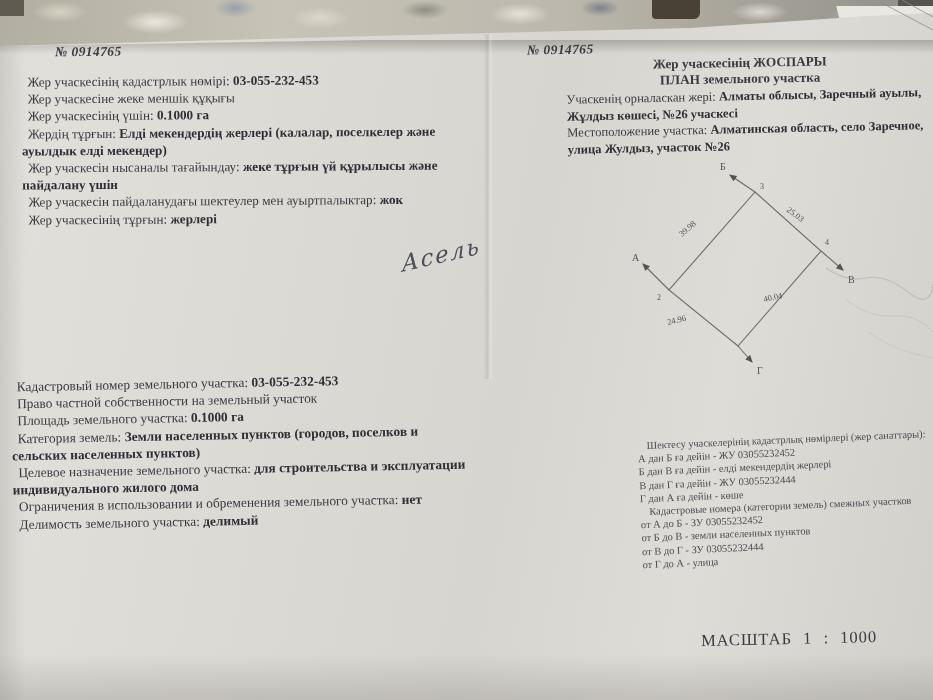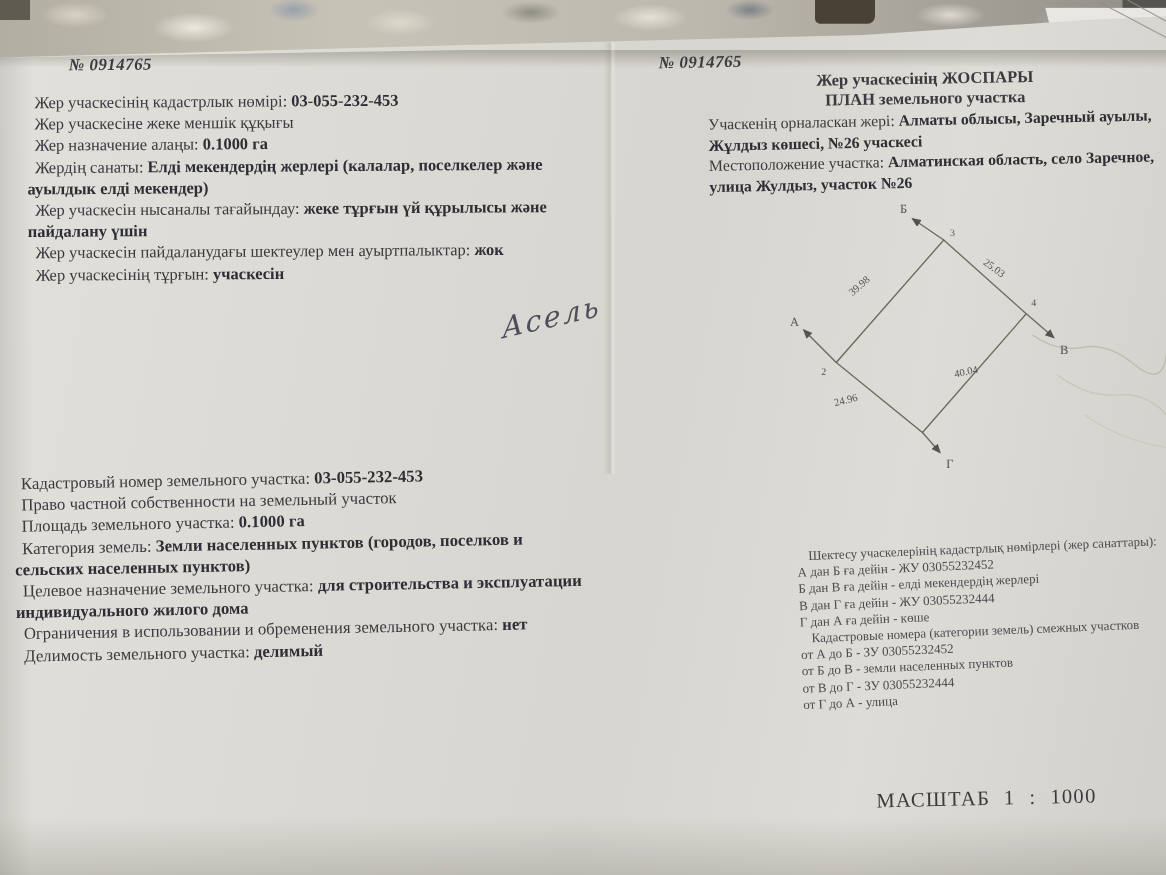--- a/index.html
+++ b/index.html
@@ -99,25 +99,25 @@
     <path d="M868,332 q28,20 65,26" fill="none" stroke="#c2bfb6" stroke-width="1" opacity="0.55"></path>
     <path d="M880,2 L933,30 M902,0 L933,17" stroke="#8d8d86" stroke-width="1" opacity="0.8"></path>
   </svg>
 
   <div class="txt num" id="doc-number-left">№ 0914765</div>
   <div class="txt num" id="doc-number-right">№ 0914765</div>
 
   <div class="txt" id="kk-block">
     <p><span>Жер учаскесінің кадастрлык нөмірі: </span><span class="val">03-055-232-453</span></p>
     <p><span>Жер учаскесіне жеке меншік құқығы</span><span class="val"></span></p>
-    <p><span>Жер назначение алаңы: </span><span class="val">0.1000 га</span></p>
-    <p><span>Жердің санаты: </span><span class="val">Елді мекендердің жерлері (калалар, поселкелер және ауылдык елді мекендер)</span></p>
+    <p><span>Жер учаскесінің үшін: </span><span class="val">0.1000 га</span></p>
+    <p><span>Жердің тұрғын: </span><span class="val">Елді мекендердің жерлері (калалар, поселкелер және ауылдык елді мекендер)</span></p>
     <p><span>Жер учаскесін нысаналы тағайындау: </span><span class="val">жеке тұрғын үй құрылысы және пайдалану үшін</span></p>
     <p><span>Жер учаскесін пайдаланудағы шектеулер мен ауыртпалыктар: </span><span class="val">жок</span></p>
-    <p><span>Жер учаскесінің тұрғын: </span><span class="val">учаскесін</span></p>
+    <p><span>Жер учаскесінің тұрғын: </span><span class="val">жерлері</span></p>
   </div>
 
   <div class="txt" id="plan-titles">
     <div>Жер учаскесінің ЖОСПАРЫ</div>
     <div>ПЛАН земельного участка</div>
   </div>
 
   <div class="txt" id="location-block">
     <p style="margin:0"><span>Учаскенің орналаскан жері: </span><span class="val">Алматы облысы, Заречный ауылы, Жұлдыз көшесі, №26 учаскесі</span></p>
     <p style="margin:0"><span>Местоположение участка: </span><span class="val">Алматинская область, село Заречное, улица Жулдыз, участок №26</span></p>

